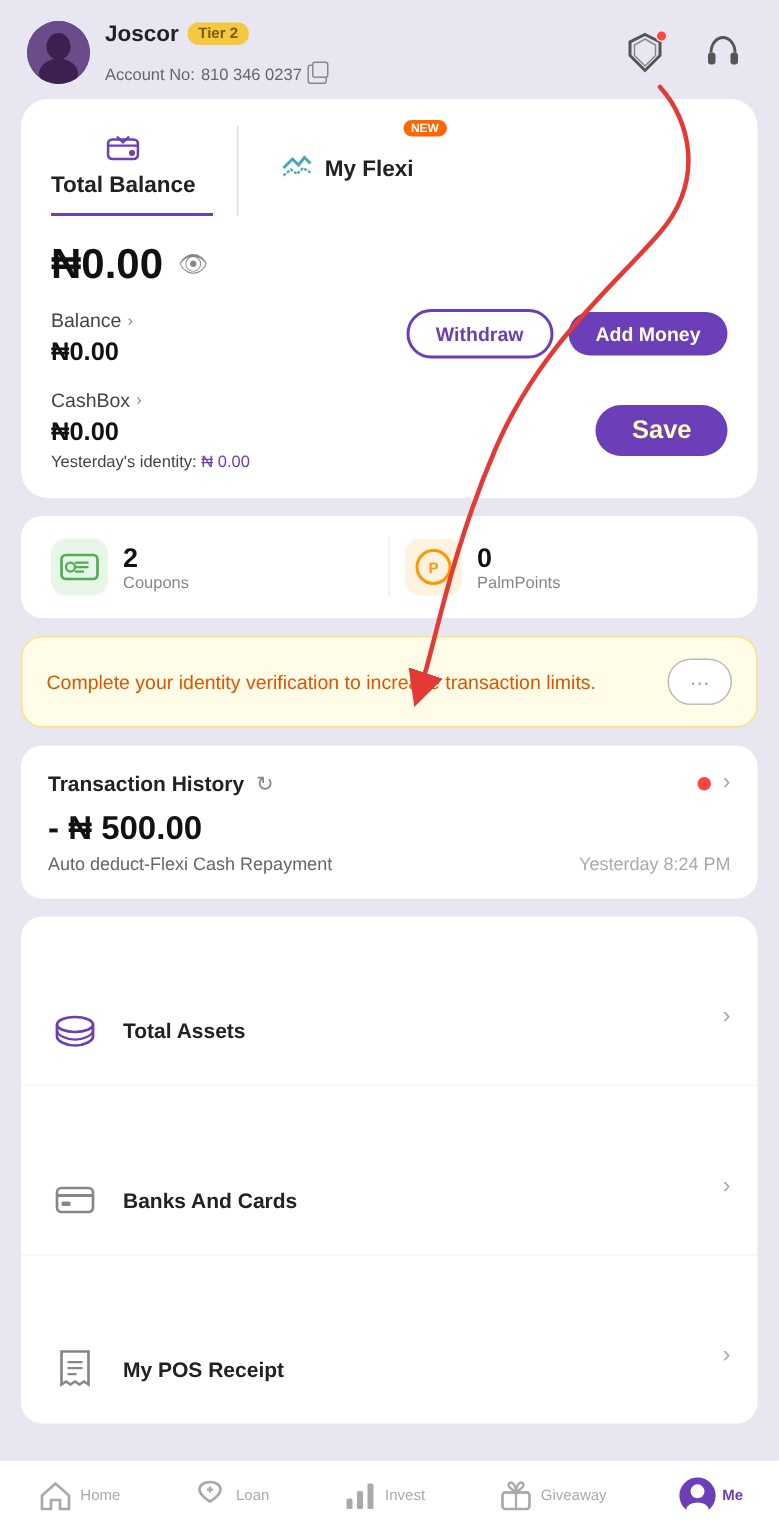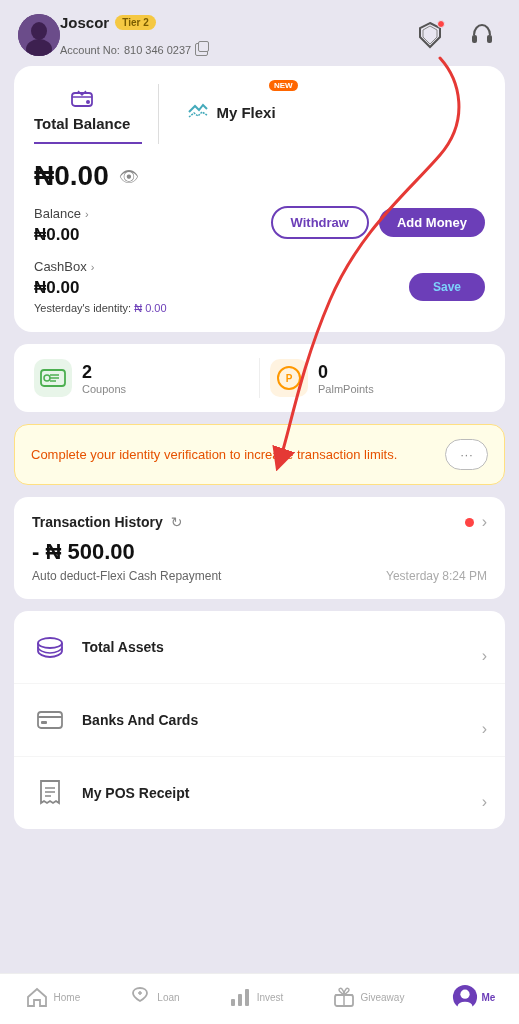--- a/index.html
+++ b/index.html
@@ -17,21 +17,21 @@
     .header {
       background: #e8e6f0;
       padding: 14px 18px 10px;
       display: flex;
       align-items: center;
       justify-content: space-between;
     }
     .header-left {
       display: flex;
       align-items: center;
-      gap: 0;
+      gap: 10px;
     }
     .avatar {
       width: 42px;
       height: 42px;
       border-radius: 50%;
       background: #6b4c8a;
       display: flex;
       align-items: center;
       justify-content: center;
       overflow: hidden;
@@ -277,25 +277,25 @@
     .interest-text {
       font-size: 11px;
       color: #444;
     }
     .interest-value {
       color: #6c3eb8;
       margin-top: 47px;
     }
     .btn-save {
       background: #6c3eb8;
-      color: #7dd3fc;
+      color: #fef9c3;
       border: none;
       border-radius: 20px;
       padding: 7px 24px;
-      font-size: 12px;
+      font-size: 17px;
       font-weight: 600;
       cursor: pointer;
       align-self: center;
     }
 
     
     .rewards-row {
       background: white;
       border-radius: 14px;
       padding: 14px 20px;
@@ -432,25 +432,26 @@
 
     
     .menu-section {
       background: white;
       border-radius: 14px;
       margin-bottom: 10px;
       overflow: hidden;
     }
     .menu-item {
       display: flex;
-      align-items: flex-end;
+      align-items: flex-start;
       justify-content: space-between;
       padding: 18px 18px;
       border-bottom: 1px solid #f5f5f5;
       cursor: pointer;
+      margin-top: 40px;
     }
     .menu-item:last-child {
       border-bottom: none;
     }
     .menu-item-left {
       display: flex;
       align-items: center;
       gap: 14px;
     }
     .menu-icon {

